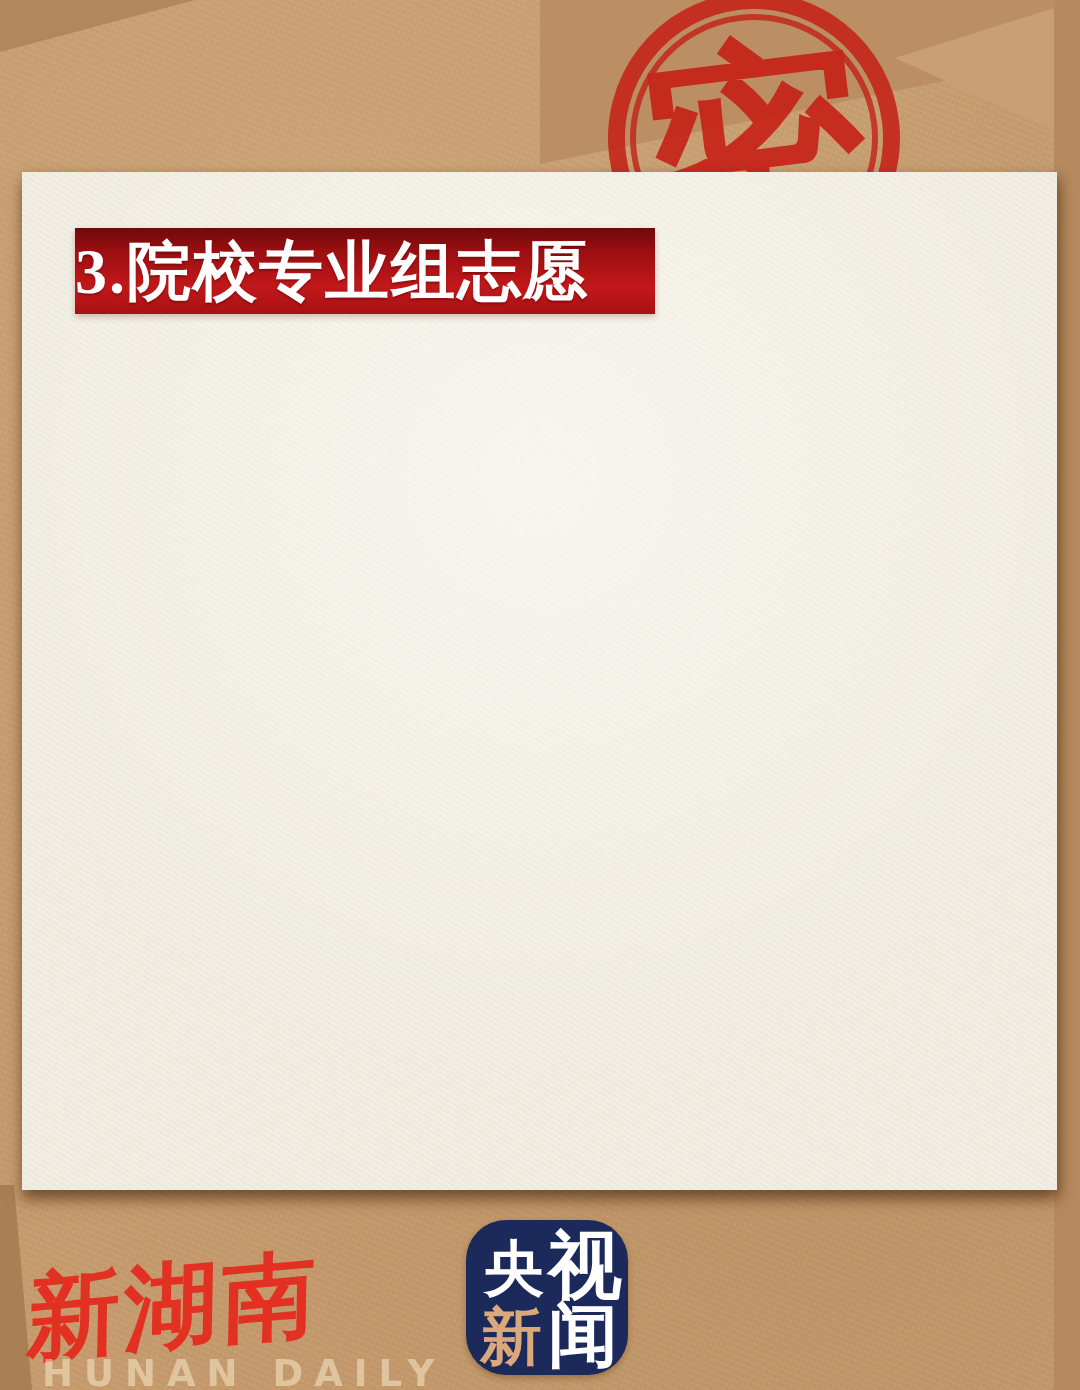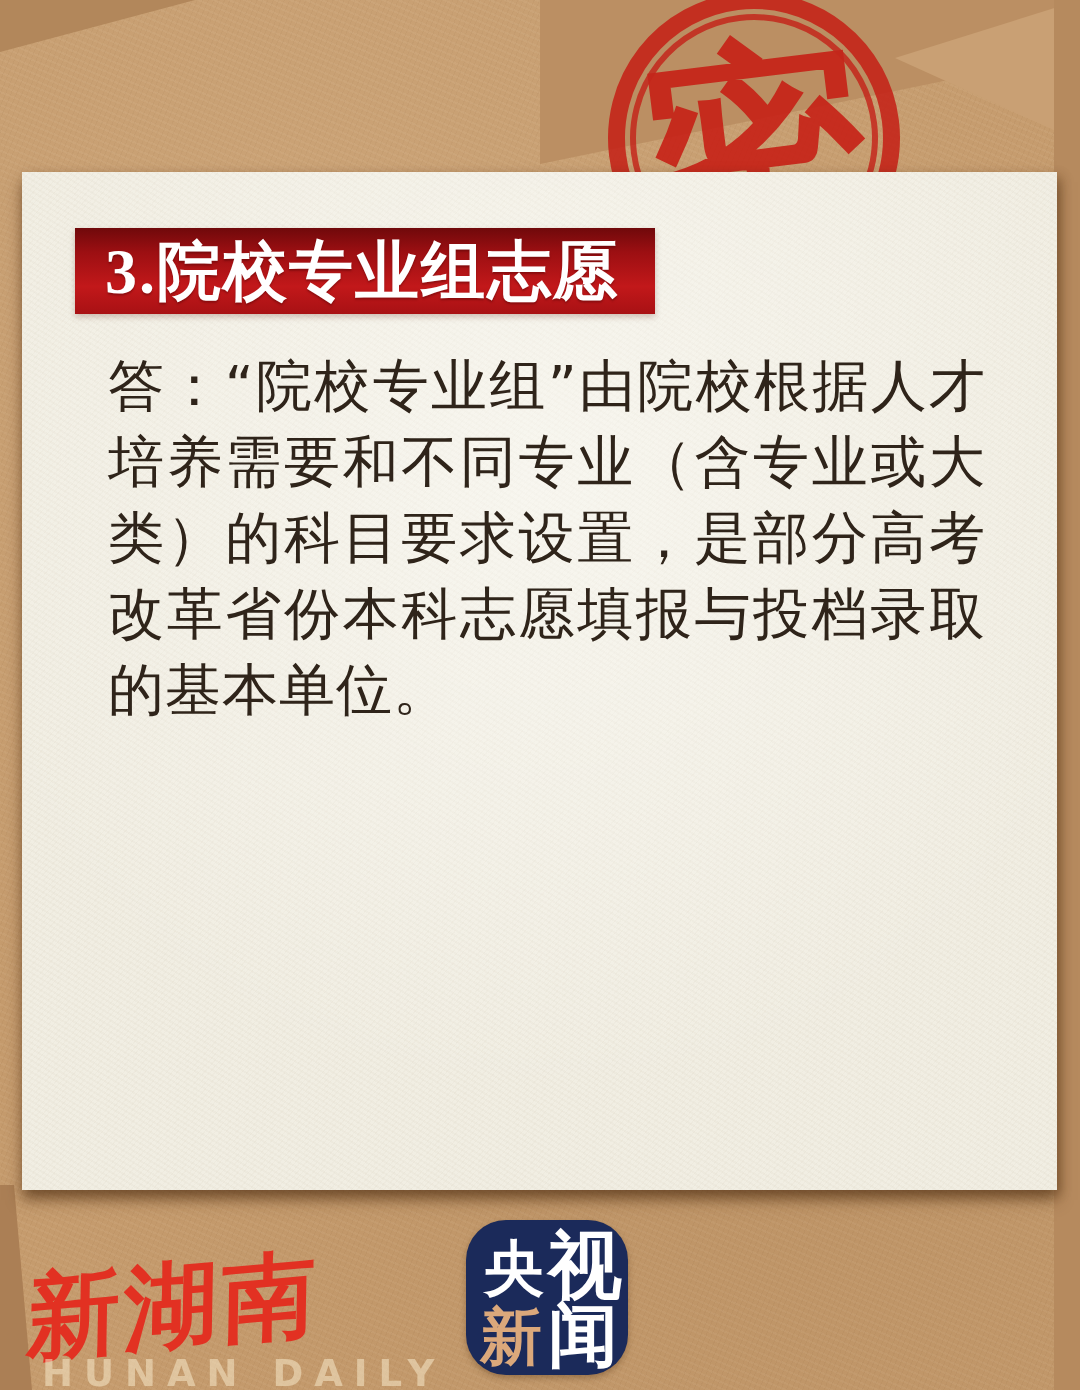--- a/index.html
+++ b/index.html
@@ -71,21 +71,20 @@
       repeating-linear-gradient(31deg, rgba(205,195,175,0.10) 0 2px, transparent 2px 5px),
       repeating-linear-gradient(-48deg, rgba(210,200,180,0.10) 0 1px, transparent 1px 4px);
     box-shadow:0 10px 14px rgba(75,42,14,0.55), 4px 4px 10px rgba(75,42,14,0.30);
     z-index:2;
   }
 
   .banner {
     position:absolute; left:53px; top:56px; width:580px; height:86px;
     background:linear-gradient(180deg,#70090b 0%, #9c0f12 28%, #c2181a 68%, #a81114 100%);
     display:flex; align-items:center;
-    padding-left:30px;
     box-shadow:0 3px 6px rgba(90,30,20,0.25);
   }
   .banner-title {
     font-family:"Liberation Serif","DejaVu Serif",serif;
     font-weight:bold; font-size:64px; color:#ffffff;
     letter-spacing:2px; white-space:nowrap;
     text-shadow:0 2px 2px rgba(60,0,0,0.35);
   }
 
   .bodytext {
@@ -144,23 +143,20 @@
     <span class="stamp-char">密</span>
   </div>
 
   <div class="card">
 
     <div class="banner">
       <span class="banner-title">3.院校专业组志愿</span>
     </div>
 
     <div class="bodytext">
-      <p>
-        <span>答：“院校专业组”由院校根据人才培养需要和不同专业（含专业或大类）的科目要求设置，是部分高考改革省份本科志愿填报与投档录取的基本单位。</span>
-      </p>
     </div>
 
   </div>
 
   <div class="hunan-logo">新湖南</div>
   <div class="hunan-sub">HUNAN DAILY</div>
 
   <div class="cctv-logo">
     <span class="cctv-c1">央</span>
     <span class="cctv-c2">视</span>

